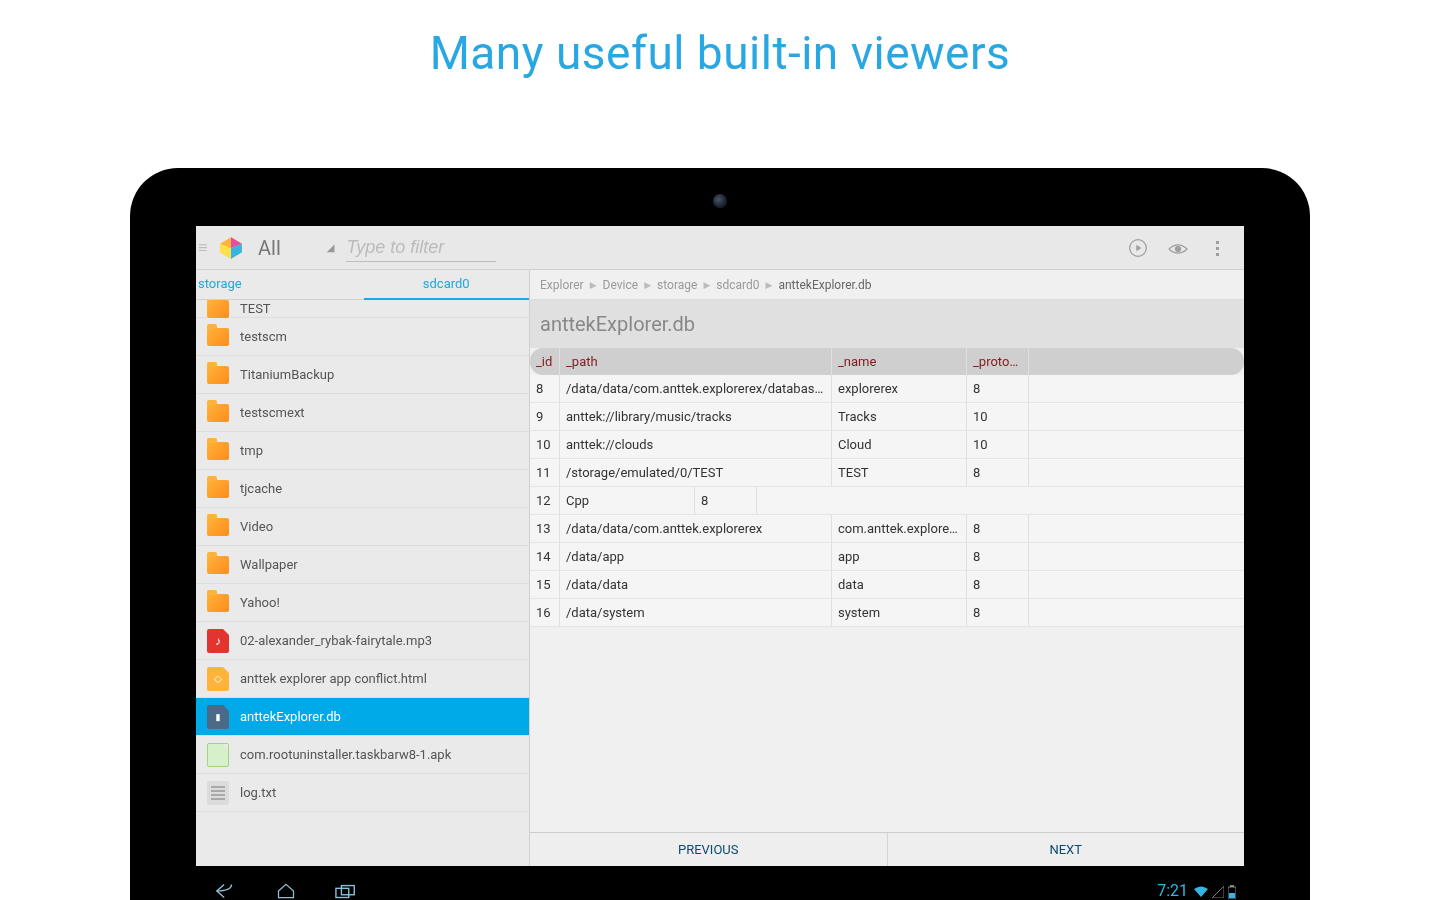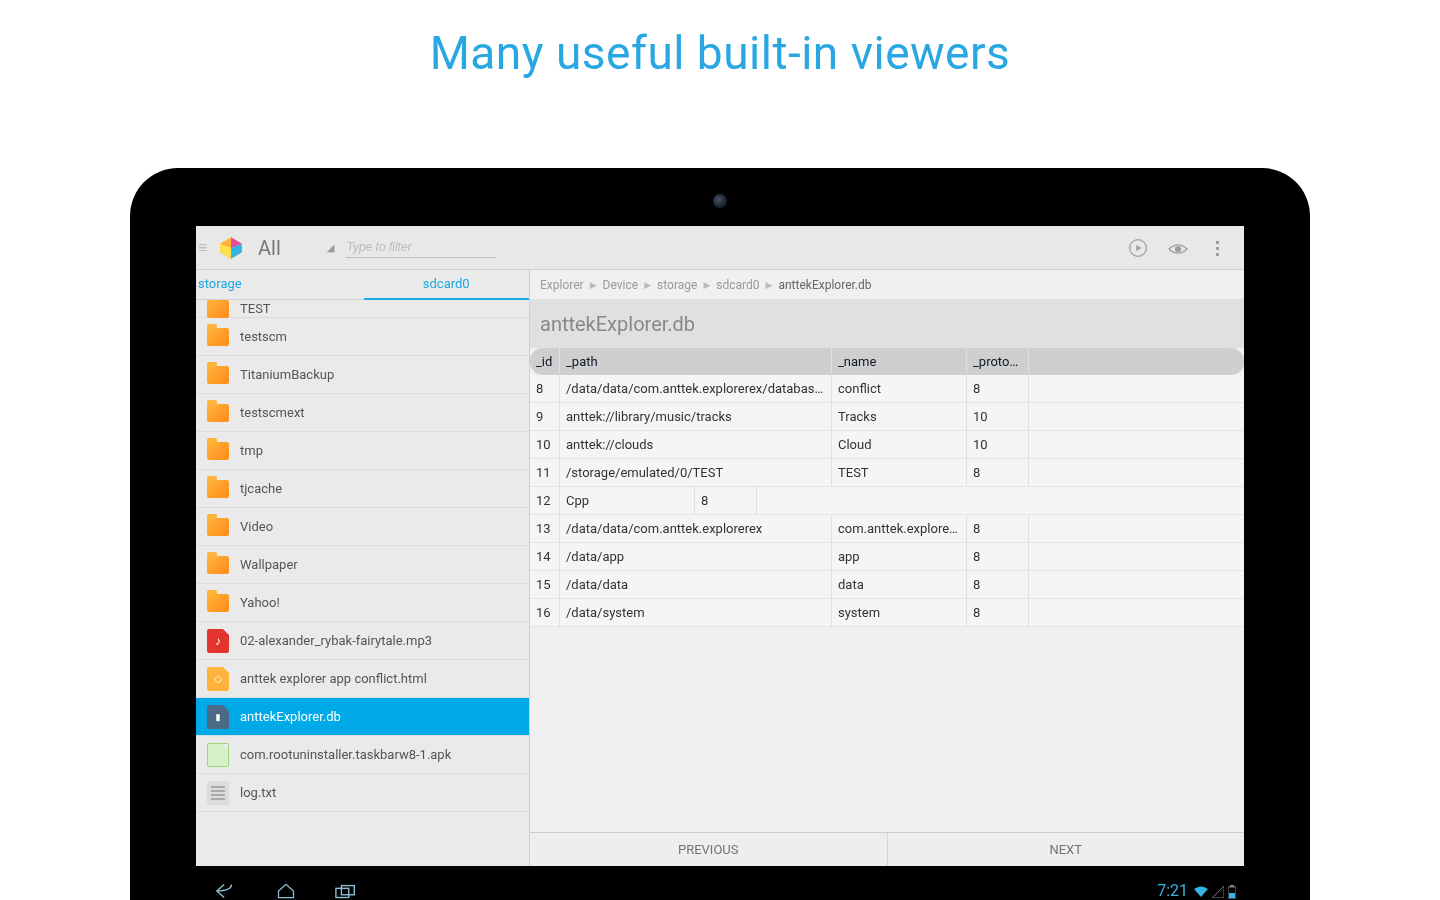--- a/index.html
+++ b/index.html
@@ -8,21 +8,21 @@
   .tablet-frame { position: absolute; left: 130px; top: 168px; width: 1180px; height: 732px; background: #000; border-radius: 48px 48px 0 0; }
   .camera { position: absolute; left: 50%; top: 26px; transform: translateX(-50%); width: 14px; height: 14px; border-radius: 50%; background: radial-gradient(circle at 40% 40%, #4a5568 0%, #1a202c 60%); }
   .screen { position: absolute; left: 66px; top: 58px; right: 66px; bottom: 0; background: #eaeaea; display: flex; flex-direction: column; overflow: hidden; }
   
   .actionbar { height: 44px; background: #e8e8e8; display: flex; align-items: center; border-bottom: 1px solid #d0d0d0; }
   .hamburger { width: 16px; margin-left: 2px; color: #bbb; font-size: 16px; }
   .app-icon { margin-left: 4px; width: 26px; height: 26px; position: relative; }
   .app-icon svg { width: 100%; height: 100%; }
   .spinner-label { margin-left: 14px; font-size: 20px; color: #777; }
   .spinner-caret { margin-left: 46px; color: #999; font-size: 10px; }
-  .filter-input { margin-left: 12px; width: 150px; border: none; border-bottom: 1px solid #bdbdbd; background: transparent; font-size: 12px; padding: 3px 0; color: #555; outline: none; }
+  .filter-input { margin-left: 12px; width: 150px; border: none; border-bottom: 1px solid #bdbdbd; background: transparent; font-size: 18px; padding: 3px 0; color: #555; outline: none; }
   .filter-input::placeholder { color: #bbb; font-style: italic; }
   .action-icons { margin-left: auto; display: flex; align-items: center; padding-right: 6px; }
   .action-icons .ic { width: 40px; text-align: center; color: #9e9e9e; }
   .ic svg { vertical-align: middle; }
   
   .body { flex: 1; display: flex; min-height: 0; }
   
   .left { width: 334px; display: flex; flex-direction: column; background: #eaeaea; border-right: 1px solid #d0d0d0; }
   .tabs { display: flex; height: 30px; font-size: 13px; }
   .tab { flex: 1; text-align: center; line-height: 28px; color: #aaa; border-bottom: 1px solid #d0d0d0; }
@@ -47,29 +47,29 @@
   .txt-icon::before{content:"";position:absolute;left:4px;top:5px;right:4px;height:2px;background:#aaa;box-shadow:0 4px 0 #aaa,0 8px 0 #aaa,0 12px 0 #aaa;}
   
   .right { flex: 1; display: flex; flex-direction: column; background: #f0f0f0; }
   .breadcrumb { height: 30px; display: flex; align-items: center; font-size: 12px; color: #9a9a9a; padding-left: 8px; border-bottom: 1px solid #ddd; }
   .breadcrumb .seg { padding: 0 2px; }
   .breadcrumb .sep { padding: 0 4px; font-size: 9px; color: #bbb; }
   .breadcrumb .seg.last { color: #666; }
   .db-title { height: 48px; line-height: 48px; padding-left: 10px; font-size: 20px; color: #888; background: #e0e0e0; }
   .table { flex: 1; display: flex; flex-direction: column; }
   .thead, .trow { display: flex; }
-  .thead { background: #cfcfcf; font-size: 13px; color: #0f172a; border-radius: 13px; }
+  .thead { background: #cfcfcf; font-size: 13px; color: #7f1d1d; border-radius: 13px; }
   .trow { background: #f5f5f5; font-size: 13px; color: #333; border-bottom: 1px solid #e4e4e4; }
   .cell { padding: 6px 6px; border-right: 1px solid #e0e0e0; white-space: nowrap; overflow: hidden; text-overflow: ellipsis; }
   .c-id { width: 30px; }
   .c-path { width: 272px; }
   .c-name { width: 135px; }
   .c-proto { width: 62px; }
   .pager { margin-top: auto; height: 34px; display: flex; border-top: 1px solid #ccc; background: #eee; }
-  .pager div { flex: 1; text-align: center; line-height: 34px; color: #737373; font-size: 13px; }
+  .pager div { flex: 1; text-align: center; line-height: 34px; color: #0c4a6e; font-size: 13px; }
   .pager div:first-child { border-right: 1px solid #d4d4d4; }
   
   .navbar { height: 34px; background: #000; display: flex; align-items: flex-end; color: #8ebfd6; }
   .navbar .navbtn { width: 60px; text-align: center; }
   .navbar svg { vertical-align: middle; }
   .navbar .spacer { flex: 1; }
   .navbar .clock { color: #34b5e5; font-size: 16px; margin-right: 6px; }
   .status-icons { display:flex; gap:4px; margin-right:8px; align-items:center;}
 </style>
 </head>
@@ -223,21 +223,21 @@
           <div class="thead" id="thead">
               <div class="cell c-id">_id</div>
               <div class="cell c-path">_path</div>
               <div class="cell c-name">_name</div>
               <div class="cell c-proto">_protocol</div>
             </div>
           <div id="tbody">
               <div class="trow">
                 <div class="cell c-id">8</div>
                 <div class="cell c-path">/data/data/com.anttek.explorerex/databases</div>
-                <div class="cell c-name">conflict</div>
+                <div class="cell c-name">explorerex</div>
                 <div class="cell c-proto">8</div>
               </div>
               <div class="trow">
                 <div class="cell c-id">9</div>
                 <div class="cell c-path">anttek://library/music/tracks</div>
                 <div class="cell c-name">Tracks</div>
                 <div class="cell c-proto">10</div>
               </div>
               <div class="trow">
                 <div class="cell c-id">10</div>

